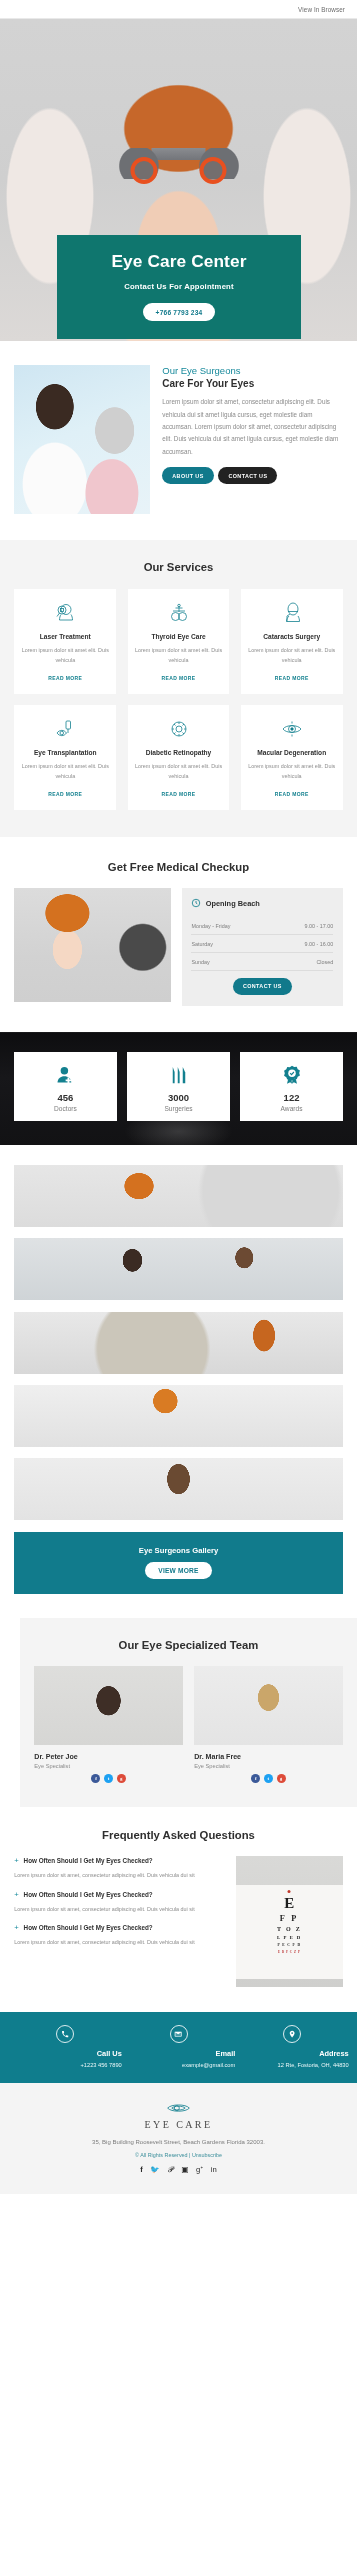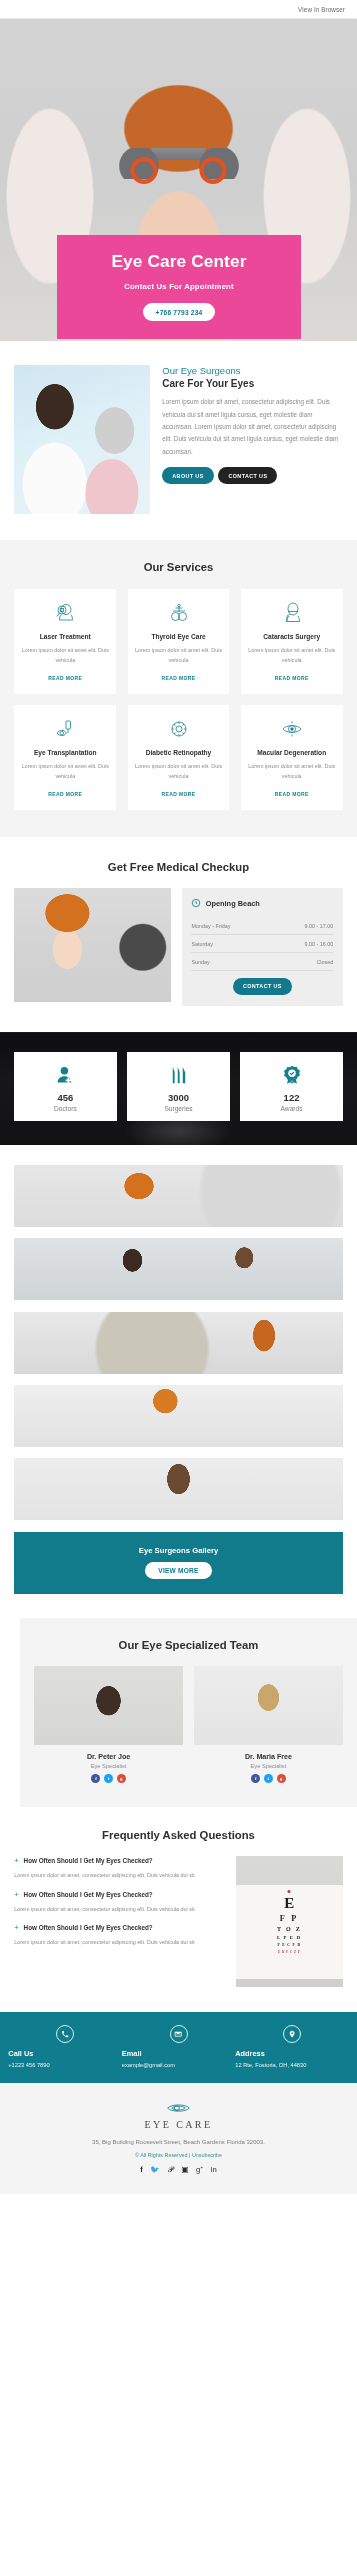--- a/index.html
+++ b/index.html
@@ -75,21 +75,21 @@
     background: rgba(120,110,105,.55);
   }
   .hero-rings span.l { left: 14.3px; }
   .hero-rings span.r { right: 14.3px; }
 
   .hero-card {
     position: absolute;
     left: 57px;
     top: 216px;
     width: 244px;
-    background: #ec4899;
+    background: #0f766e;
     padding: 15.5px 12px 18px;
     text-align: center;
   }
   .hero-card h1 {
     font-size: 17.3px;
     font-weight: 700;
     color: #ffffff;
     letter-spacing: 0.1px;
     margin-bottom: 10.7px;
   }
@@ -287,21 +287,21 @@
     align-items: center;
     justify-content: center;
     gap: 5.4px;
     padding: 4.8px;
   }
   .gal-cta h3 { font-size: 7.7px; font-weight: 700; line-height: 1.35; }
 
   
   .team { background: #f4f4f4; padding: 21.4px 14.3px 24px; margin-left: 20px; }
   .team-grid { display: grid; grid-template-columns: 1fr 1fr; gap: 11.3px; margin-top: 14.3px; }
-  .member { text-align: center; }
+  .member { }
   .member .photo { height: 79px; }
   .m1 { background: radial-gradient(ellipse 20px 24px at 50% 44%, #3e2e26 0 60%, rgba(62,46,38,0) 62%), linear-gradient(180deg,#dededc,#d6d6d4); }
   .m2 { background: radial-gradient(ellipse 18px 22.6px at 50% 40%, #caa66a 0 58%, rgba(202,166,106,0) 60%), linear-gradient(180deg,#ececec,#e4e4e4); }
   .member .name { font-size: 7.1px; font-weight: 700; color: #2f2f2f; margin-top: 7.1px; }
   .member .role { font-size: 5.7px; color: #8b8b8b; margin-top: 2.4px; }
   .socials { display: flex; justify-content: center; gap: 3.6px; margin-top: 5.4px; }
   .socials span {
     width: 9px; height: 9px; border-radius: 50%;
     display: inline-flex; align-items: center; justify-content: center;
     font-size: 4.8px; color: #fff; font-weight: 700;
@@ -344,21 +344,21 @@
   .chart .r4 { font-size: 4.8px; font-weight: 700; letter-spacing: 1.2px; margin-top: 3px; }
   .chart .r5 { font-size: 3.6px; font-weight: 700; letter-spacing: 0.9px; margin-top: 3px; }
   .chart .r6 { font-size: 3px; font-weight: 700; letter-spacing: 0.6px; margin-top: 2.4px; color: #b33; }
 
   
   .contact {
     background: #0f7d8d;
     display: grid;
     grid-template-columns: repeat(3, 1fr);
     padding: 13px 8.3px 15.5px;
-    text-align: left;
+    text-align: right;
     color: #fff;
   }
   .cbox .circ {
     width: 18px; height: 18px; border-radius: 50%;
     border: 1px solid rgba(255,255,255,.85);
     display: flex; align-items: center; justify-content: center;
     margin: 0 auto 6px;
   }
   .cbox .circ svg { width: 8.3px; height: 8.3px; }
   .cbox h4 { font-size: 7.4px; font-weight: 700; margin-bottom: 3.6px; }

